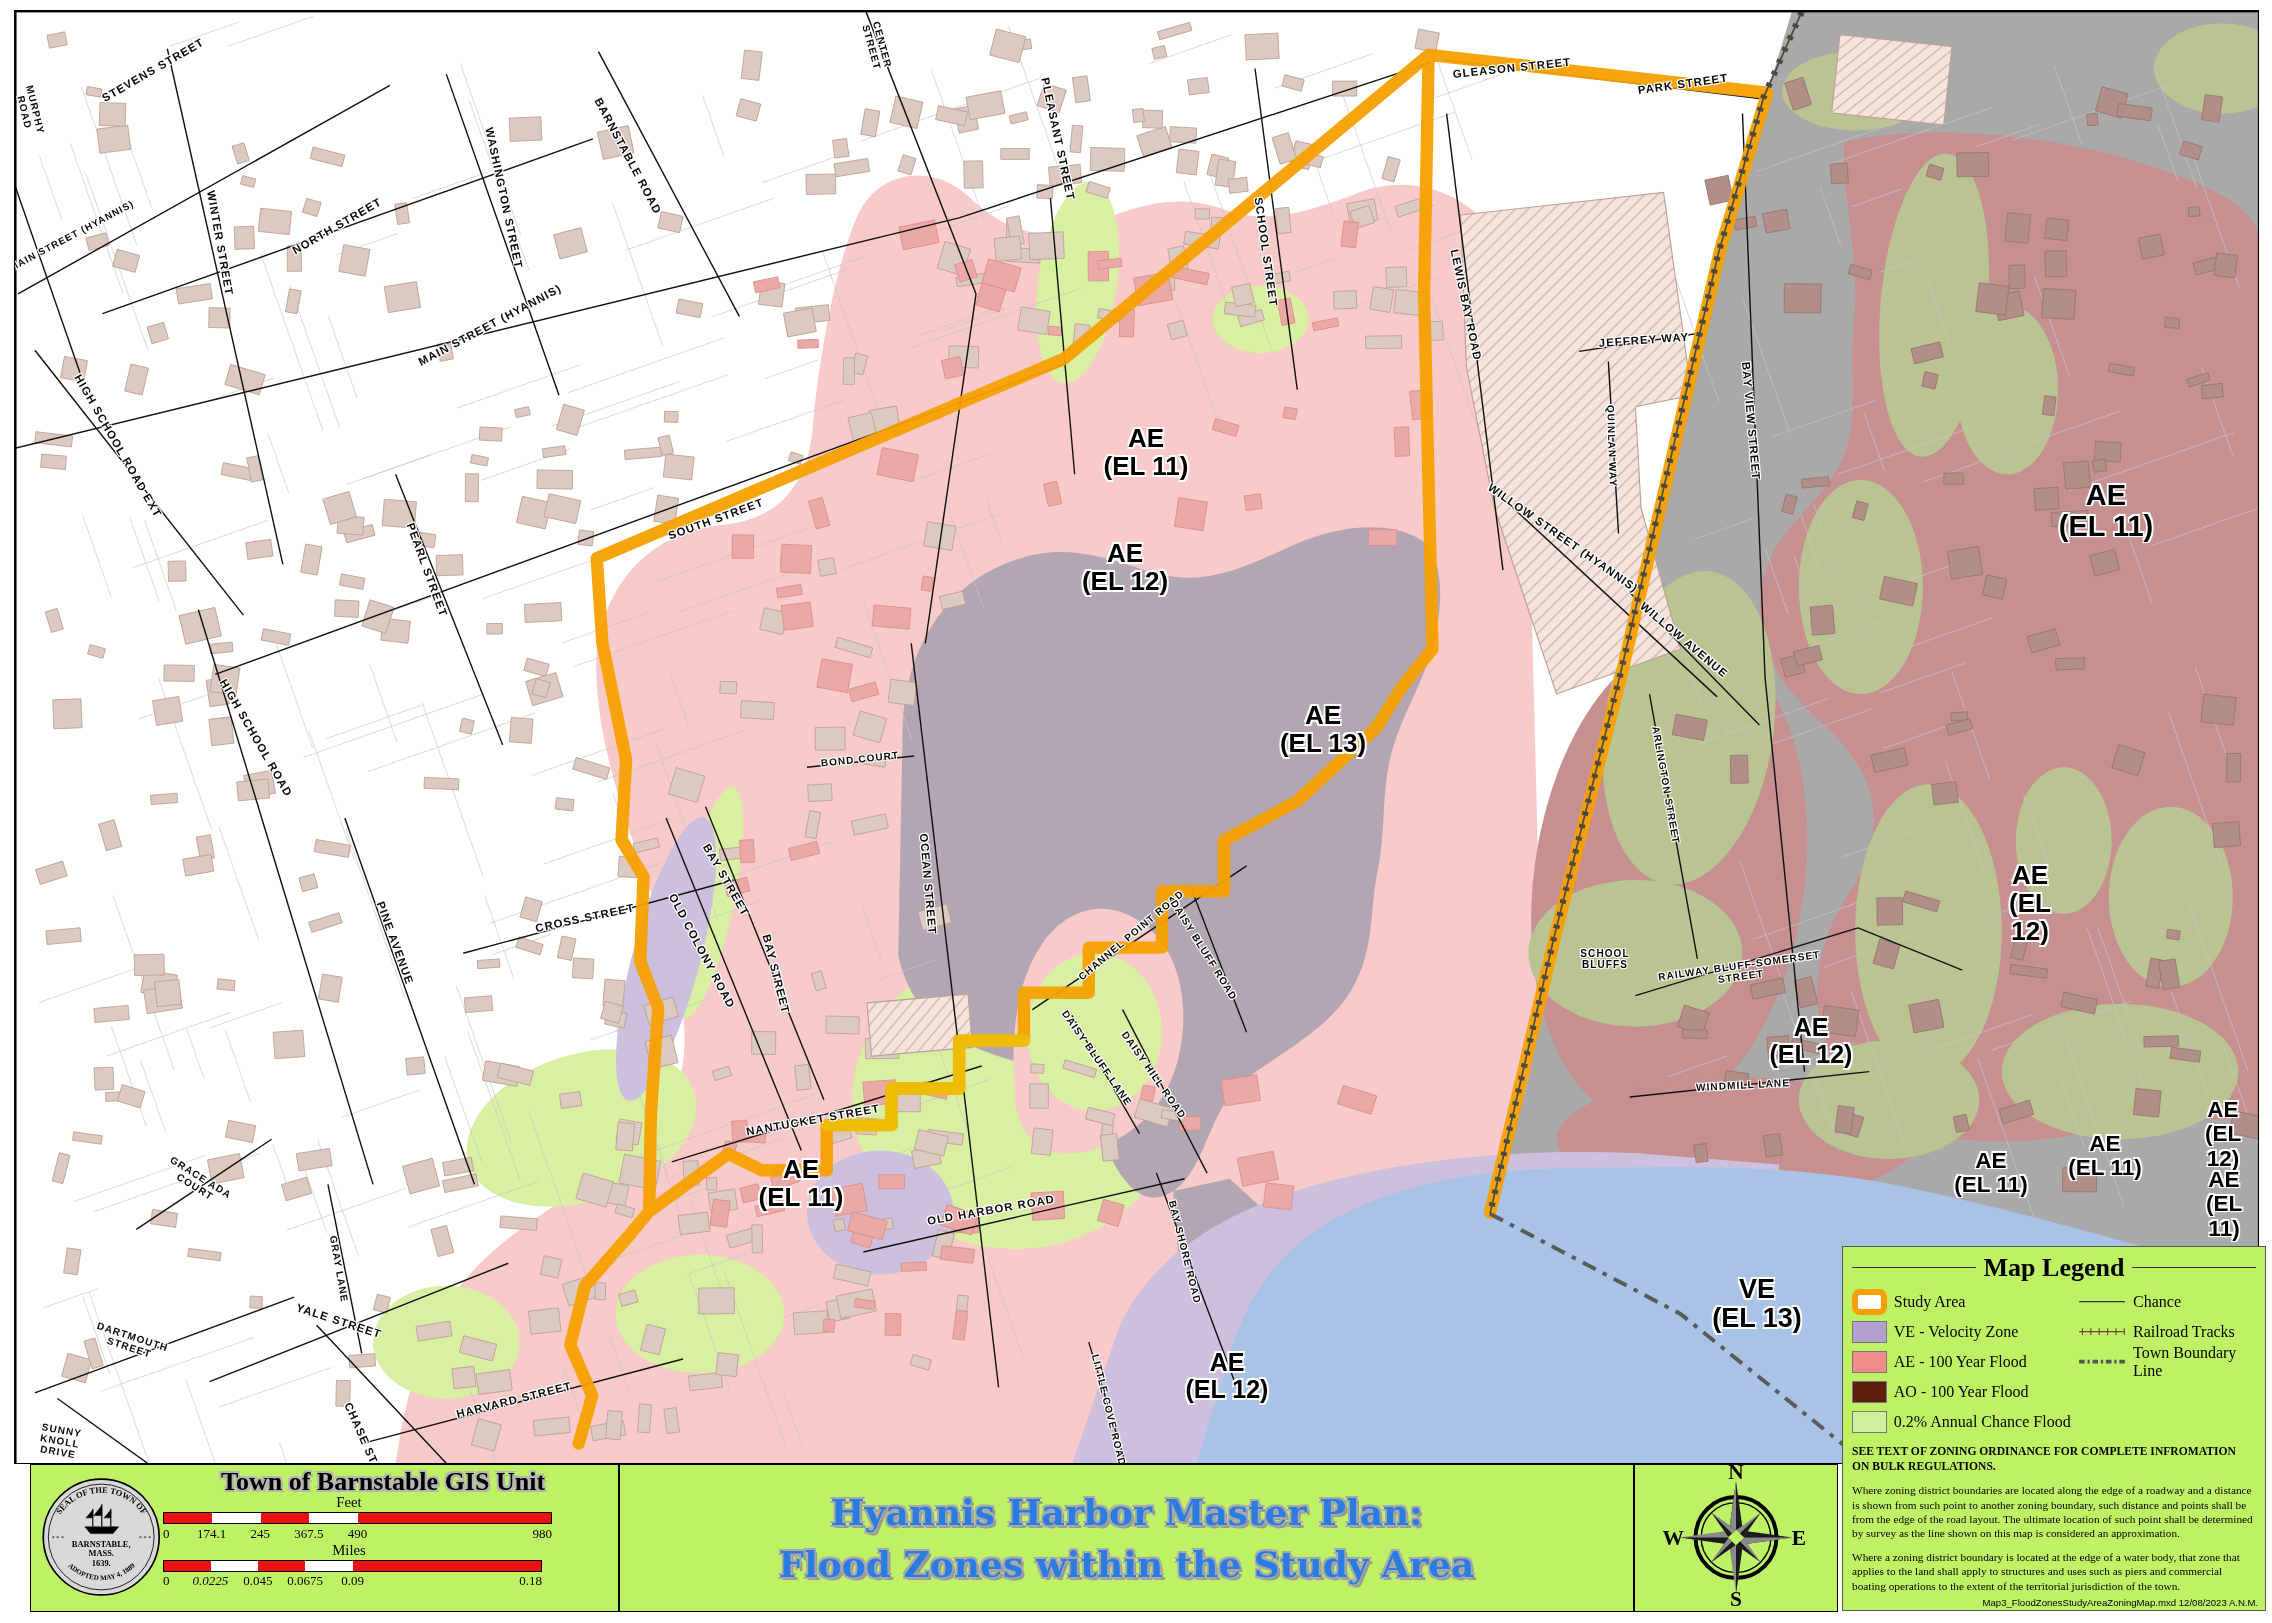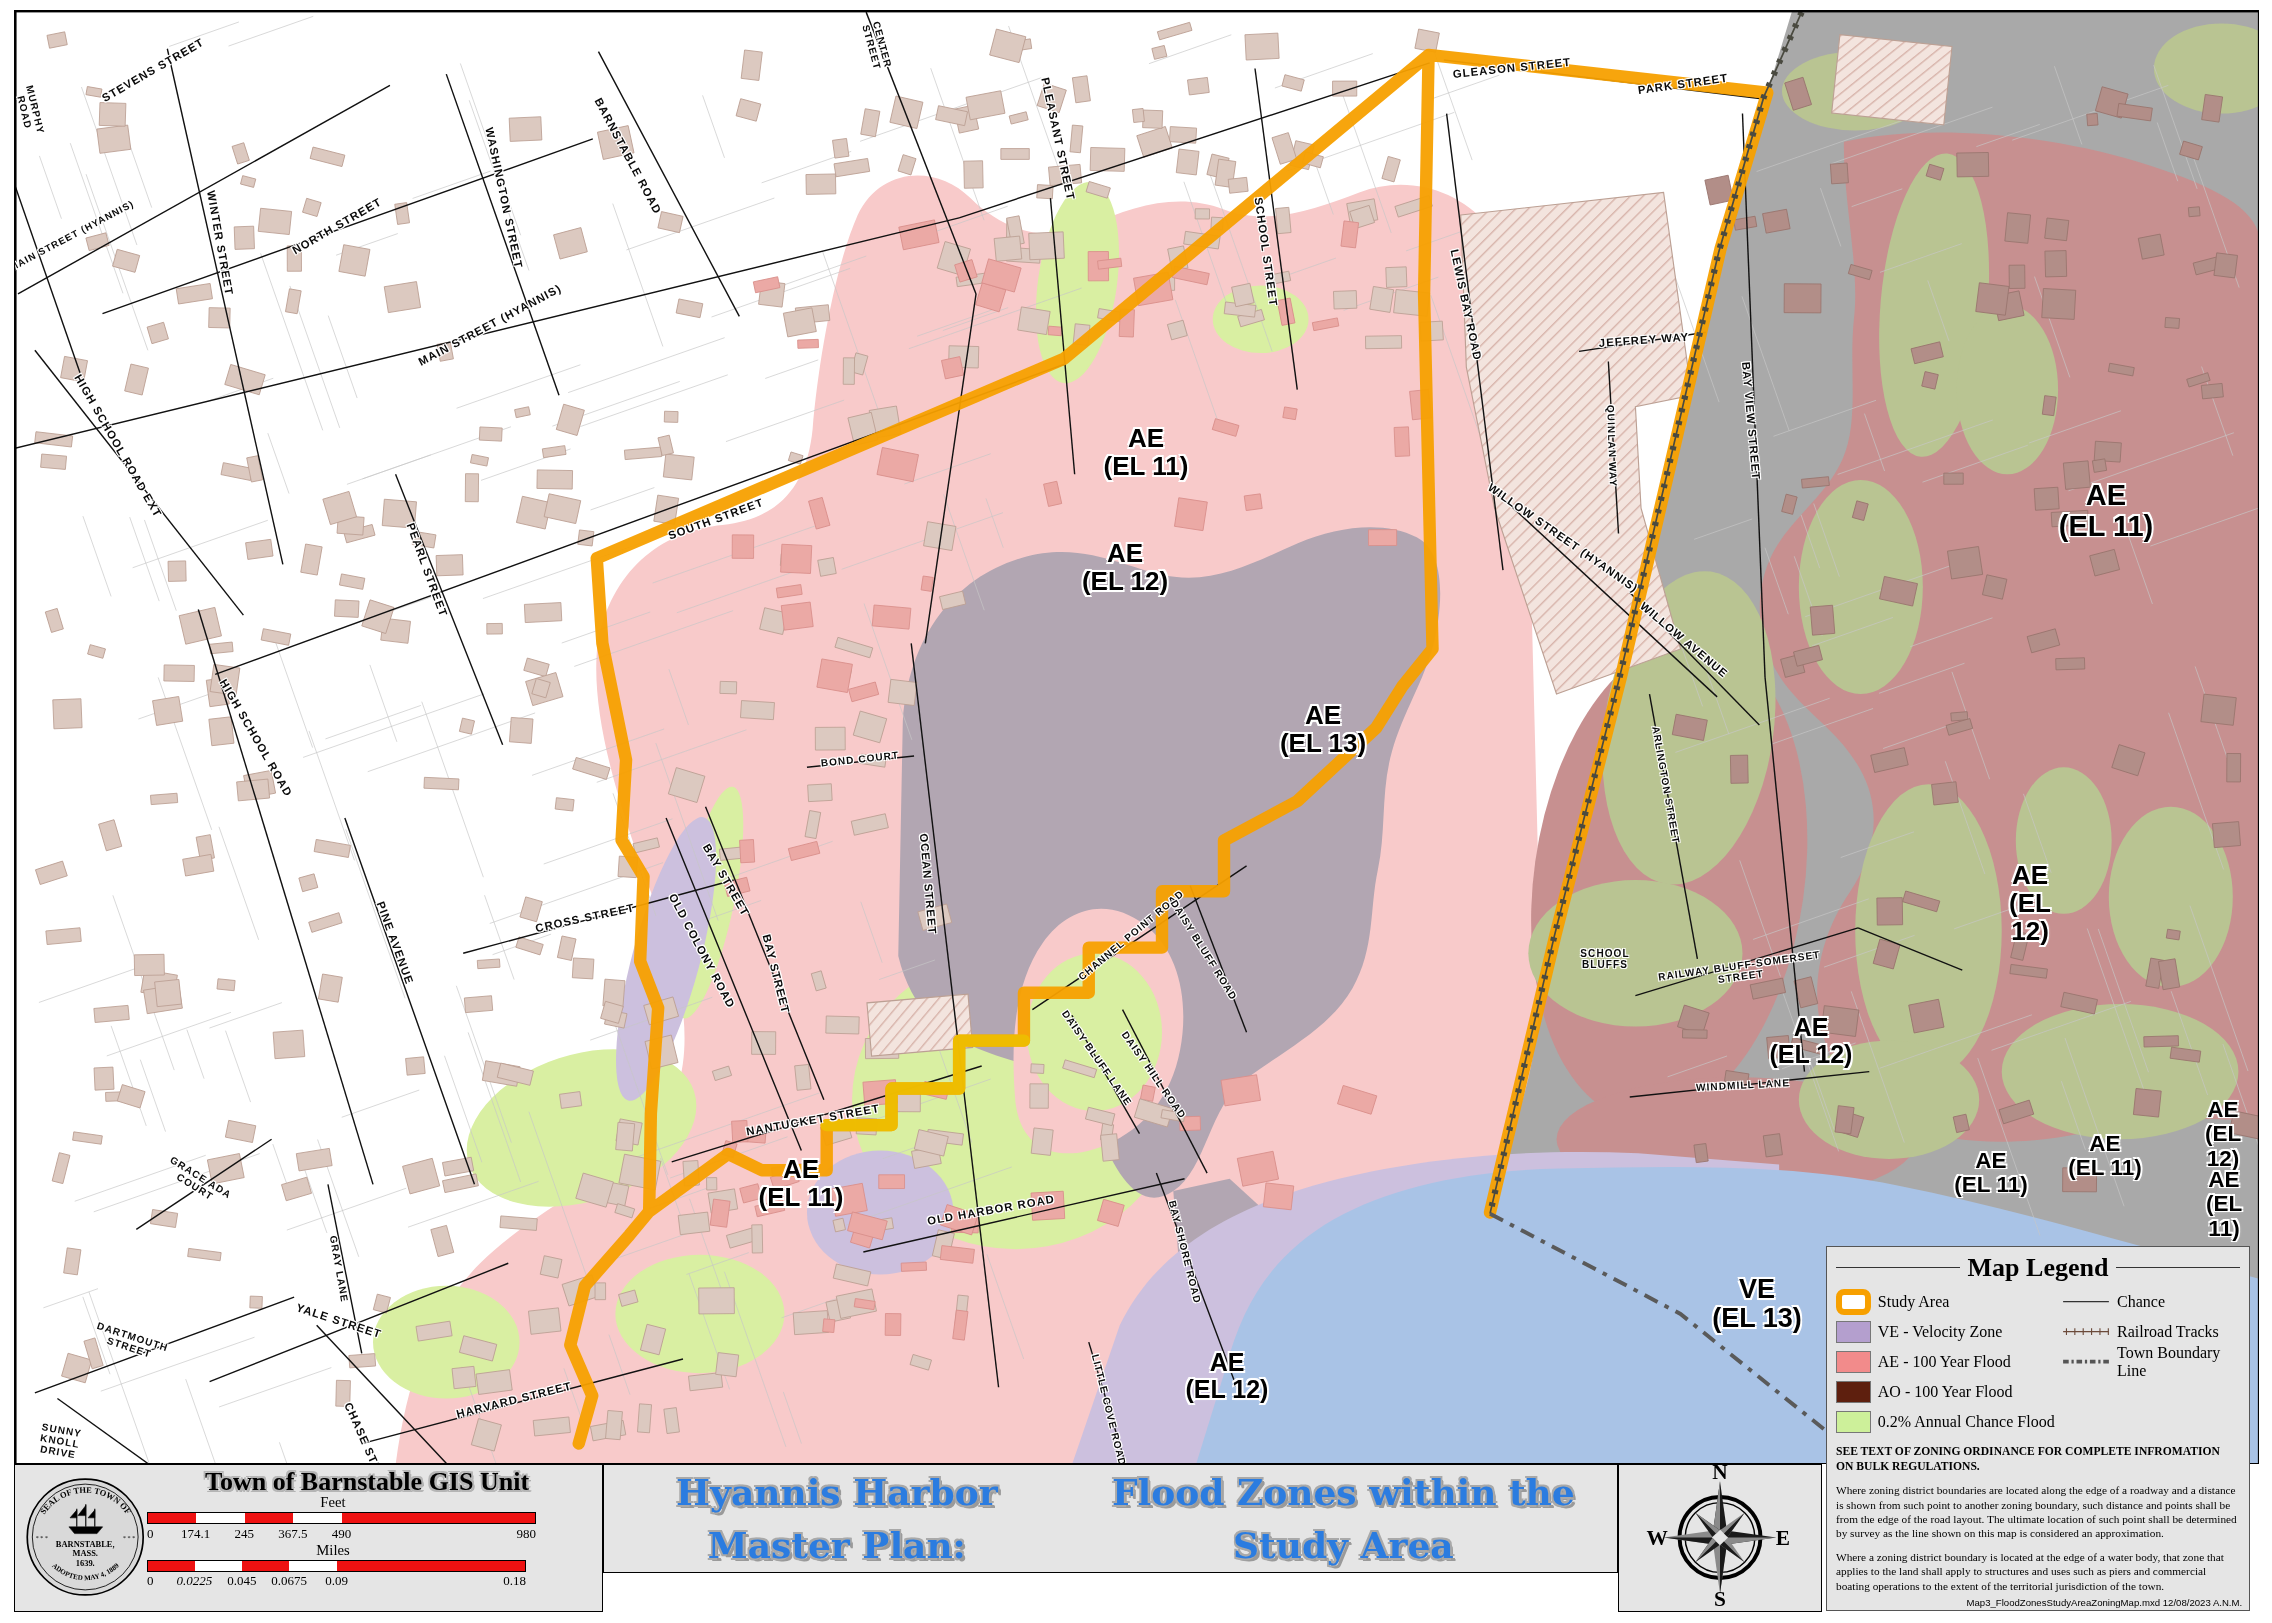--- a/index.html
+++ b/index.html
@@ -12,31 +12,31 @@
   .slab{position:absolute;font-weight:bold;color:#0a0a0a;letter-spacing:1.1px;white-space:pre;
         text-align:center;line-height:1.1;
         text-shadow:-1.1px -1.1px 0.6px #fff,1.1px -1.1px 0.6px #fff,-1.1px 1.1px 0.6px #fff,1.1px 1.1px 0.6px #fff,0 0 2.3px #fff;}
   .zlab{position:absolute;font-weight:bold;color:#000;white-space:pre-line;text-align:center;line-height:1.08;
         font-family:"Liberation Sans",sans-serif;
         text-shadow:-1.7px -1.7px 0.6px #fff,1.7px -1.7px 0.6px #fff,-1.7px 1.7px 0.6px #fff,1.7px 1.7px 0.6px #fff,0 0 3.4px #fff;}
   .townlab{position:absolute;font-style:italic;font-weight:bold;color:#878787;letter-spacing:8px;
         white-space:pre-line;text-align:center;line-height:1.35;
         text-shadow:-1.1px -1.1px 0.6px #fff,1.1px -1.1px 0.6px #fff,-1.1px 1.1px 0.6px #fff,1.1px 1.1px 0.6px #fff;}
   
-  .panel-box{position:absolute;background:#e5e5e5;border:1.1px solid #000;box-sizing:border-box;}
+  .panel-box{position:absolute;background:#bef264;border:1.1px solid #000;box-sizing:border-box;margin-left:16px;}
   #gis-box{left:14px;top:1464px;width:589px;height:148px;}
   #gis-title{position:absolute;left:121px;top:2.3px;width:462px;text-align:center;
      font-family:"Liberation Serif",serif;font-weight:bold;font-size:26px;color:#000;
      text-shadow:-1.7px -1.7px 0 #b5b5b5,1.7px -1.7px 0 #b5b5b5,-1.7px 1.7px 0 #b5b5b5,1.7px 1.7px 0 #b5b5b5,2.3px 2.3px 0 #a8a8a8;}
   .scale-caption{position:absolute;font-family:"Liberation Serif",serif;font-size:14.7px;color:#000;text-align:center;width:372px;left:132px;}
   .scale-bar{position:absolute;left:132px;height:12.4px;border:1.1px solid #000;box-sizing:border-box;display:flex;}
   .scale-bar>div{height:100%;}
   .scale-ticks{position:absolute;left:132px;height:14.7px;font-family:"Liberation Serif",serif;font-size:13px;}
   .scale-ticks span{position:absolute;transform:translateX(-50%);}
-  #title-box{left:603px;top:1464px;width:1015px;height:109px;display:flex;flex-direction:row;
+  #title-box{left:603px;top:1464px;width:1015px;height:148px;display:flex;flex-direction:column;
      align-items:center;justify-content:center;}
   .blue-title{font-family:"DejaVu Serif",serif;font-weight:bold;font-size:36px;line-height:1.45;
      color:#2b7ce0;text-align:center;
      text-shadow:-1.7px -1.7px 0 #a9a9a9,1.7px -1.7px 0 #a9a9a9,-1.7px 1.7px 0 #a9a9a9,2.3px 2.3px 0 #9a9a9a,2.8px 2.8px 0 #9a9a9a;}
   #compass-box{left:1618px;top:1464px;width:204px;height:148px;}
   
   #legend-box{left:1826px;top:1246px;width:424px;height:365px;border:1.1px solid #555;padding:5.6px 9px;}
   #legend-title{display:flex;align-items:center;font-family:"Liberation Serif",serif;font-weight:bold;
      font-size:26px;justify-content:center;gap:8px;color:#000;}
   #legend-title:before,#legend-title:after{content:"";flex:1;border-top:1.1px solid #333;}

